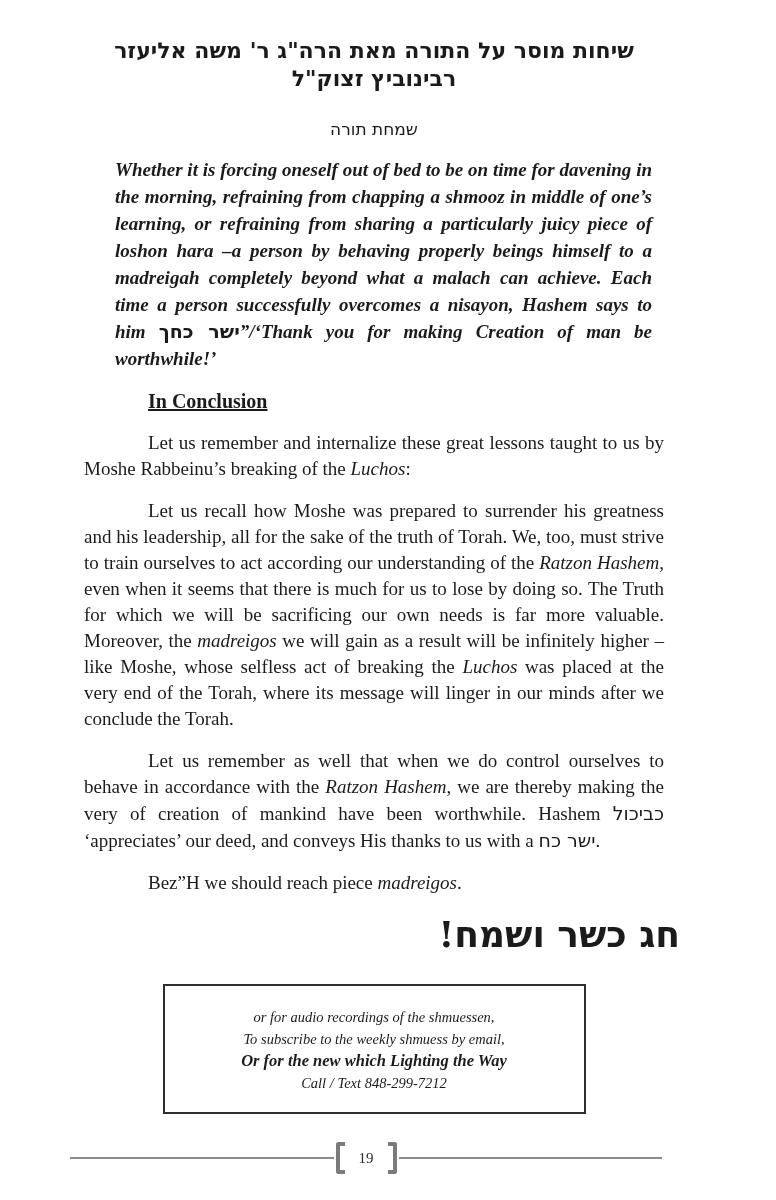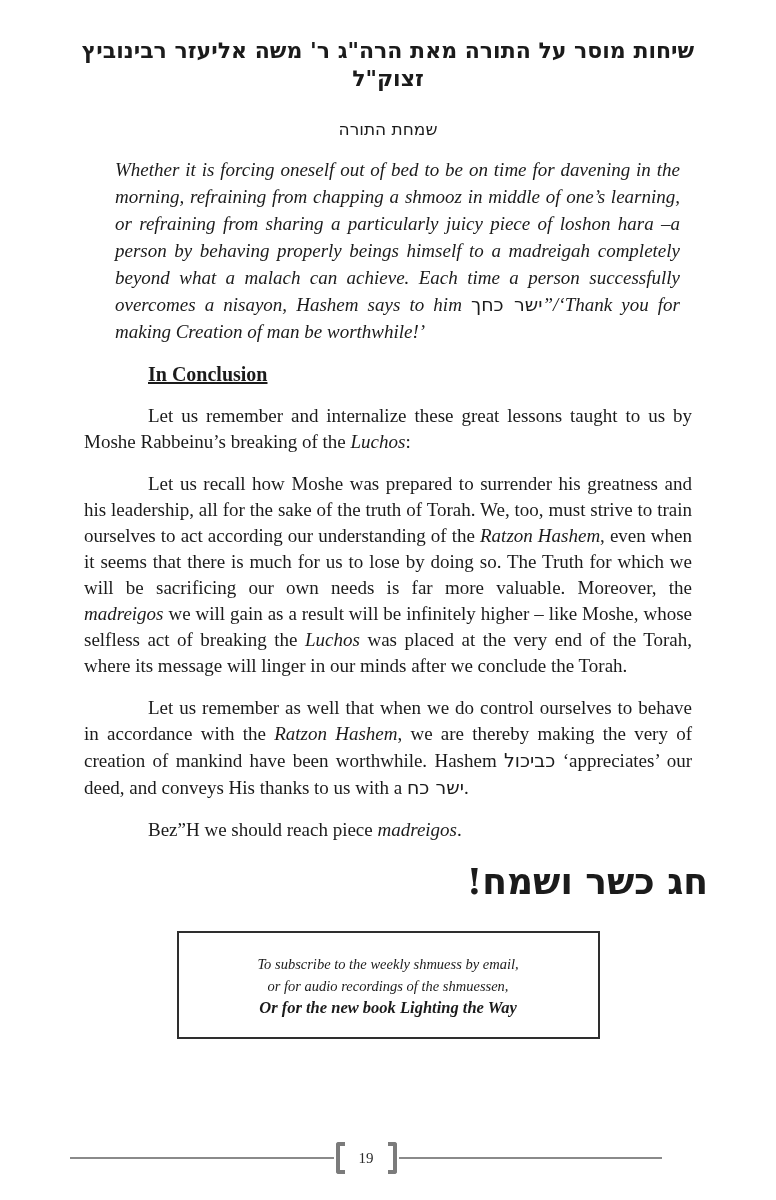--- a/index.html
+++ b/index.html
@@ -4,21 +4,21 @@
 <style>
   html, body { margin:0; padding:0; }
   body {
     width:776px; height:1200px;
     background:#ffffff;
     color:#1b1b1b;
     font-family:"Liberation Serif", serif;
     position:relative;
     overflow:hidden;
   }
-  .page { position:absolute; inset:0; padding:36px 68px 0 68px; box-sizing:border-box; }
+  .page { position:absolute; inset:0; padding:36px 96px 0 68px; box-sizing:border-box; }
 
   .header-title {
     text-align:center; direction:rtl;
     font-family:"DejaVu Serif","DejaVu Sans",sans-serif;
     font-weight:bold; font-size:22px; line-height:28px;
     margin:0;
   }
   .header-subtitle {
     text-align:center; direction:rtl;
     font-family:"DejaVu Serif","DejaVu Sans",sans-serif;
@@ -28,20 +28,21 @@
 
   .body-text { font-size:19px; line-height:26px; text-align:justify; }
   p.para { margin:16px; text-indent:64px; }
   p.para-cont { margin:20px 0 0 0; text-indent:0; }
 
   .quote {
     margin:16px 28px 12px 47px;
     font-style:italic;
     font-size:19px; line-height:27px;
     text-align:justify;
+    font-weight:bold;
   }
 
   .section-heading {
     margin:22px 0 0 0;
     font-size:20px; line-height:26px;
     font-weight:bold; text-decoration:underline;
     text-align:left; text-indent:0;
   }
 
   .it { font-style:italic; }
@@ -79,42 +80,43 @@
   .bracket.left  { border-left:4px solid #7b7b7b; border-top:4px solid #7b7b7b; border-bottom:4px solid #7b7b7b; border-radius:3px 0 0 3px; }
   .bracket.right { border-right:4px solid #7b7b7b; border-top:4px solid #7b7b7b; border-bottom:4px solid #7b7b7b; border-radius:0 3px 3px 0; }
   .page-num { font-size:15px; color:#2c2c2c; padding:0 14px; line-height:32px; }
 </style>
 </head>
 <body>
 
 <div class="page">
 
   <h1 class="header-title">שיחות מוסר על התורה מאת הרה"ג ר' משה אליעזר רבינוביץ זצוק"ל</h1>
-  <div class="header-subtitle">שמחת התורה</div>
+  <div class="header-subtitle">שמחת תורה</div>
 
   <div class="body-text">
 
 
     <div class="quote"><span>Whether it is forcing oneself out of bed to be on time for davening in the morning, refraining from chapping a shmooz in middle of one’s learning, or refraining from sharing a particularly juicy piece of loshon hara –a person by behaving properly beings himself to a madreigah completely beyond what a malach can achieve. Each time a person successfully overcomes a nisayon, Hashem says to him </span><span class="he" dir="rtl">ישר כחך</span><span>”/‘Thank you for making Creation of man be worthwhile!’</span></div>
 
     <p class="para section-heading">In Conclusion</p>
 
     <p class="para"><span>Let us remember and internalize these great lessons taught to us by Moshe Rabbeinu’s breaking of the </span><span class="it">Luchos</span><span>:</span></p>
     <p class="para"><span>Let us recall how Moshe was prepared to surrender his greatness and his leadership, all for the sake of the truth of Torah. We, too, must strive to train ourselves to act according our understanding of the </span><span class="it">Ratzon Hashem</span><span>, even when it seems that there is much for us to lose by doing so. The Truth for which we will be sacrificing our own needs is far more valuable. Moreover, the </span><span class="it">madreigos</span><span> we will gain as a result will be infinitely higher – like Moshe, whose selfless act of breaking the </span><span class="it">Luchos</span><span> was placed at the very end of the Torah, where its message will linger in our minds after we conclude the Torah.</span></p>
     <p class="para"><span>Let us remember as well that when we do control ourselves to behave in accordance with the </span><span class="it">Ratzon Hashem</span><span>, we are thereby making the very of creation of mankind have been worthwhile. Hashem </span><span class="he" dir="rtl">כביכול</span><span> ‘appreciates’ our deed, and conveys His thanks to us with a </span><span class="he" dir="rtl">ישר כח</span><span>.</span></p>
     <p class="para"><span>Bez”H we should reach piece </span><span class="it">madreigos</span><span>.</span></p>
 
   </div>
 
   <div class="greeting">חג כשר ושמח!</div>
 
   <div class="sub-box">
+    <div class="sub-line">or for audio recordings of the shmuessen,</div>
     <div class="sub-line">To subscribe to the weekly shmuess by email,</div>
-    <div class="sub-line">or for audio recordings of the shmuessen,</div>
-    <div class="sub-line bold-line">Or for the new book Lighting the Way</div>
+    <div class="sub-line bold-line">Or for the new which Lighting the Way</div>
+    <div class="sub-line">Call / Text 848-299-7212</div>
   </div>
 
 </div>
 
 <div class="footer">
   <div class="rule"></div>
   <div class="page-num-wrap">
     <div class="bracket left"></div>
     <div class="page-num">19</div>
     <div class="bracket right"></div>

